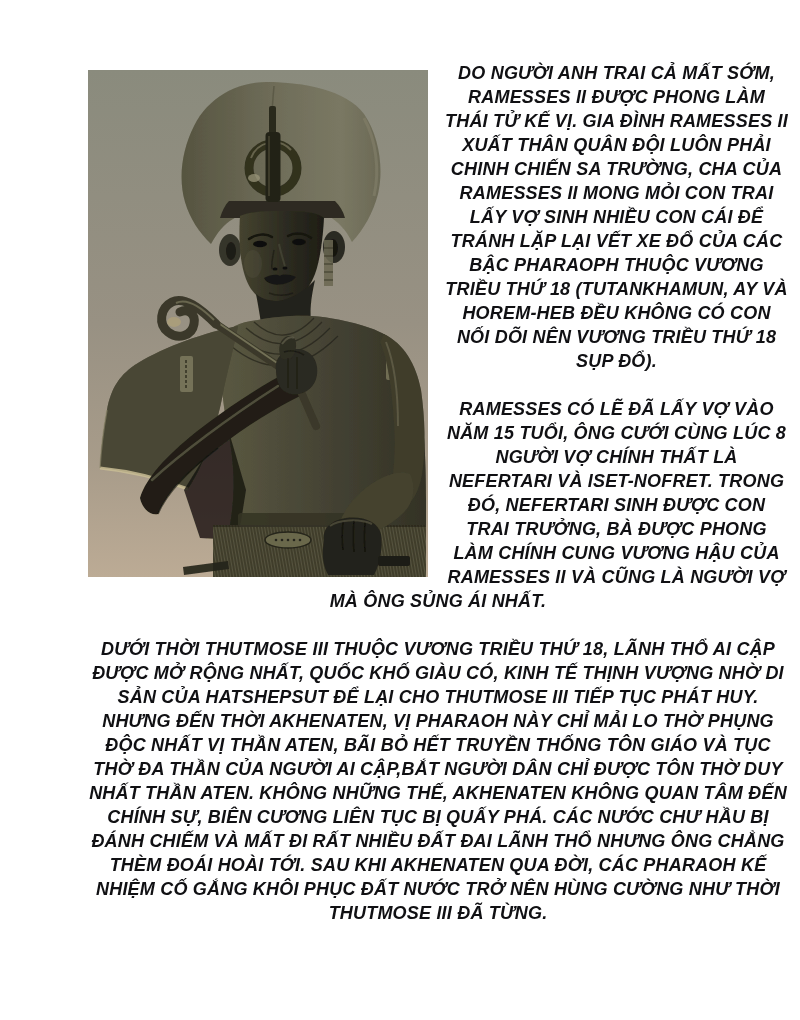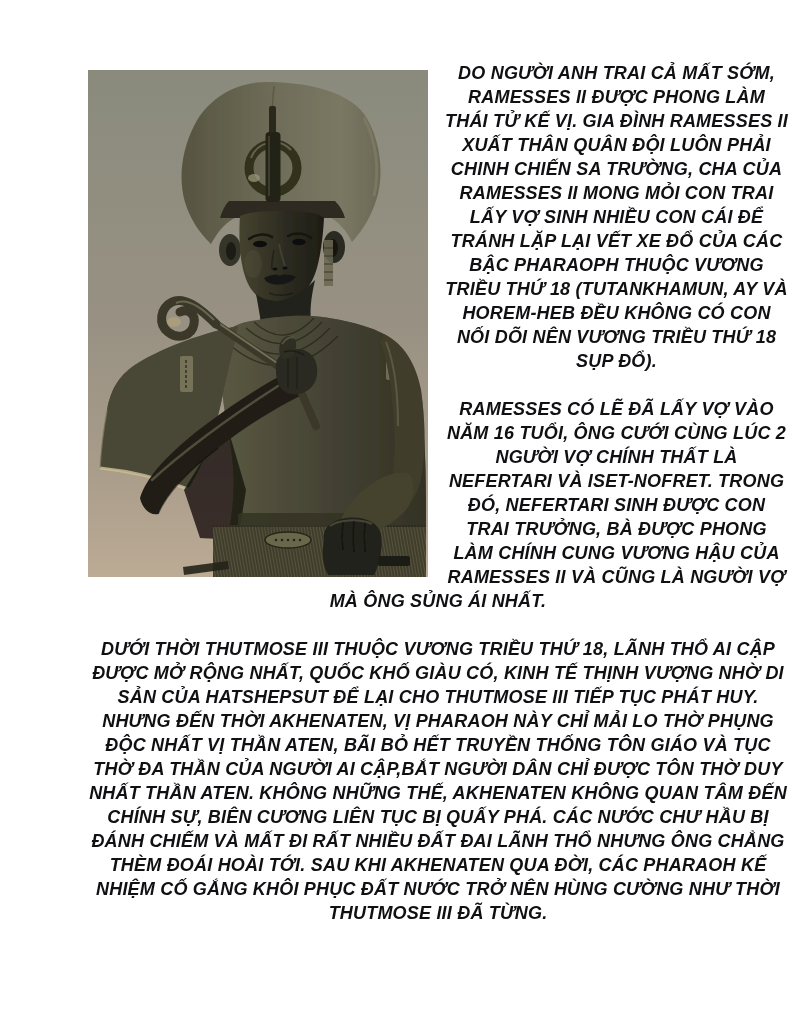--- a/index.html
+++ b/index.html
@@ -192,16 +192,16 @@
           <path d="M194,274 C198,268 203,266 206,268" stroke="#6b6954" stroke-width="2" fill="none" opacity="0.6"></path>
         </g>
 
         <rect x="290" y="486" width="32" height="10" rx="2" fill="#1c1b13"></rect>
         <path d="M95,497 L140,491 L141,499 L96,505 Z" fill="#23221a" opacity="0.9"></path>
       </g>
     </svg>
   </figure>
 
   <p class="para">DO NGƯỜI ANH TRAI CẢ MẤT SỚM, RAMESSES II ĐƯỢC PHONG LÀM THÁI TỬ KẾ VỊ. GIA ĐÌNH RAMESSES II XUẤT THÂN QUÂN ĐỘI LUÔN PHẢI CHINH CHIẾN SA TRƯỜNG, CHA CỦA RAMESSES II MONG MỎI CON TRAI LẤY VỢ SINH NHIỀU CON CÁI ĐỂ TRÁNH LẶP LẠI VẾT XE ĐỔ CỦA CÁC BẬC PHARAOPH THUỘC VƯƠNG TRIỀU THỨ 18 (TUTANKHAMUN, AY VÀ HOREM-HEB ĐỀU KHÔNG CÓ CON NỐI DÕI NÊN VƯƠNG TRIỀU THỨ 18 SỤP ĐỔ).</p>
-  <p class="para">RAMESSES CÓ LẼ ĐÃ LẤY VỢ VÀO NĂM 16 TUỔI, ÔNG CƯỚI CÙNG LÚC 2 NGƯỜI VỢ CHÍNH THẤT LÀ NEFERTARI VÀ ISET-NOFRET. TRONG ĐÓ, NEFERTARI SINH ĐƯỢC CON TRAI TRƯỞNG, BÀ ĐƯỢC PHONG LÀM CHÍNH CUNG VƯƠNG HẬU CỦA RAMESSES II VÀ CŨNG LÀ NGƯỜI VỢ MÀ ÔNG SỦNG ÁI NHẤT.</p>
+  <p class="para">RAMESSES CÓ LẼ ĐÃ LẤY VỢ VÀO NĂM 15 TUỔI, ÔNG CƯỚI CÙNG LÚC 8 NGƯỜI VỢ CHÍNH THẤT LÀ NEFERTARI VÀ ISET-NOFRET. TRONG ĐÓ, NEFERTARI SINH ĐƯỢC CON TRAI TRƯỞNG, BÀ ĐƯỢC PHONG LÀM CHÍNH CUNG VƯƠNG HẬU CỦA RAMESSES II VÀ CŨNG LÀ NGƯỜI VỢ MÀ ÔNG SỦNG ÁI NHẤT.</p>
   <p class="para">DƯỚI THỜI THUTMOSE III THUỘC VƯƠNG TRIỀU THỨ 18, LÃNH THỔ AI CẬP ĐƯỢC MỞ RỘNG NHẤT, QUỐC KHỐ GIÀU CÓ, KINH TẾ THỊNH VƯỢNG NHỜ DI SẢN CỦA HATSHEPSUT ĐỂ LẠI CHO THUTMOSE III TIẾP TỤC PHÁT HUY. NHƯNG ĐẾN THỜI AKHENATEN, VỊ PHARAOH NÀY CHỈ MẢI LO THỜ PHỤNG ĐỘC NHẤT VỊ THẦN ATEN, BÃI BỎ HẾT TRUYỀN THỐNG TÔN GIÁO VÀ TỤC THỜ ĐA THẦN CỦA NGƯỜI AI CẬP,BẮT NGƯỜI DÂN CHỈ ĐƯỢC TÔN THỜ DUY NHẤT THẦN ATEN. KHÔNG NHỮNG THẾ, AKHENATEN KHÔNG QUAN TÂM ĐẾN CHÍNH SỰ, BIÊN CƯƠNG LIÊN TỤC BỊ QUẤY PHÁ. CÁC NƯỚC CHƯ HẦU BỊ ĐÁNH CHIẾM VÀ MẤT ĐI RẤT NHIỀU ĐẤT ĐAI LÃNH THỔ NHƯNG ÔNG CHẲNG THÈM ĐOÁI HOÀI TỚI. SAU KHI AKHENATEN QUA ĐỜI, CÁC PHARAOH KẾ NHIỆM CỐ GẮNG KHÔI PHỤC ĐẤT NƯỚC TRỞ NÊN HÙNG CƯỜNG NHƯ THỜI THUTMOSE III ĐÃ TỪNG.</p>
 
 </div>
 
 </body></html>

